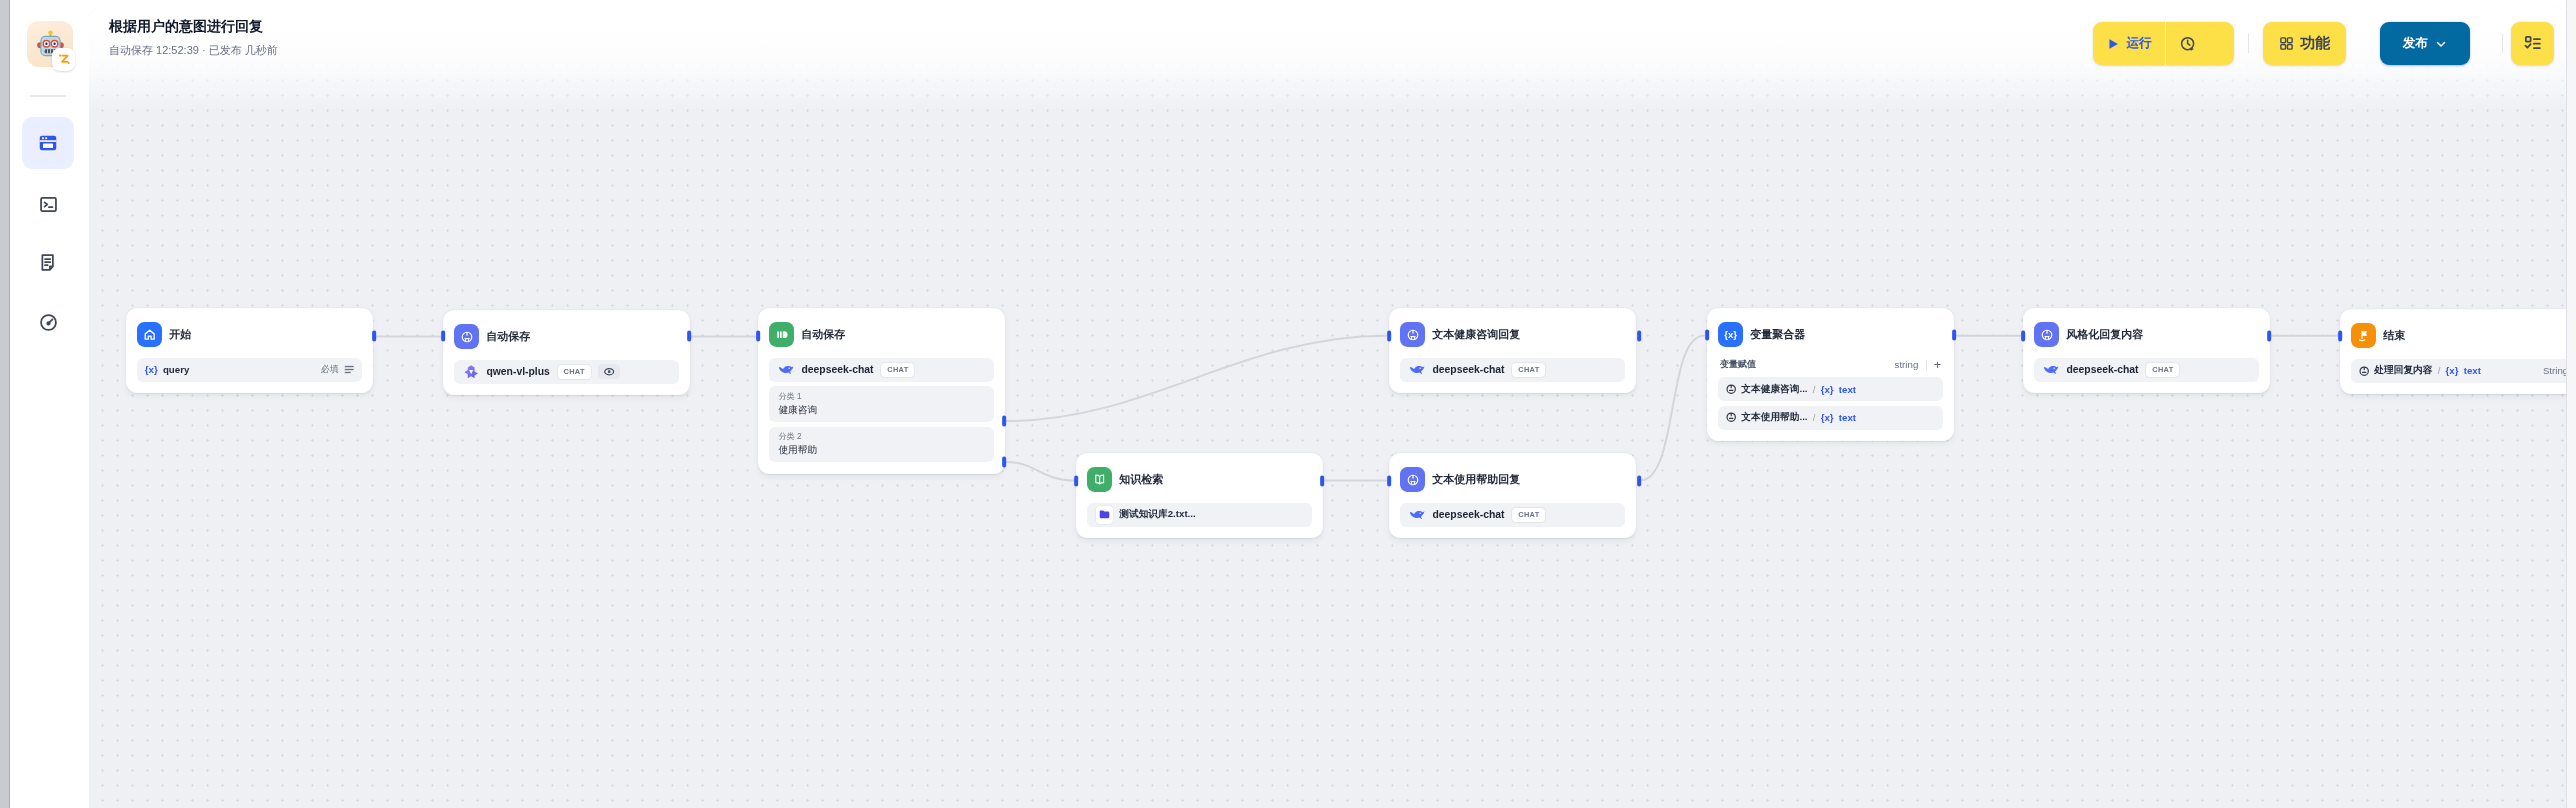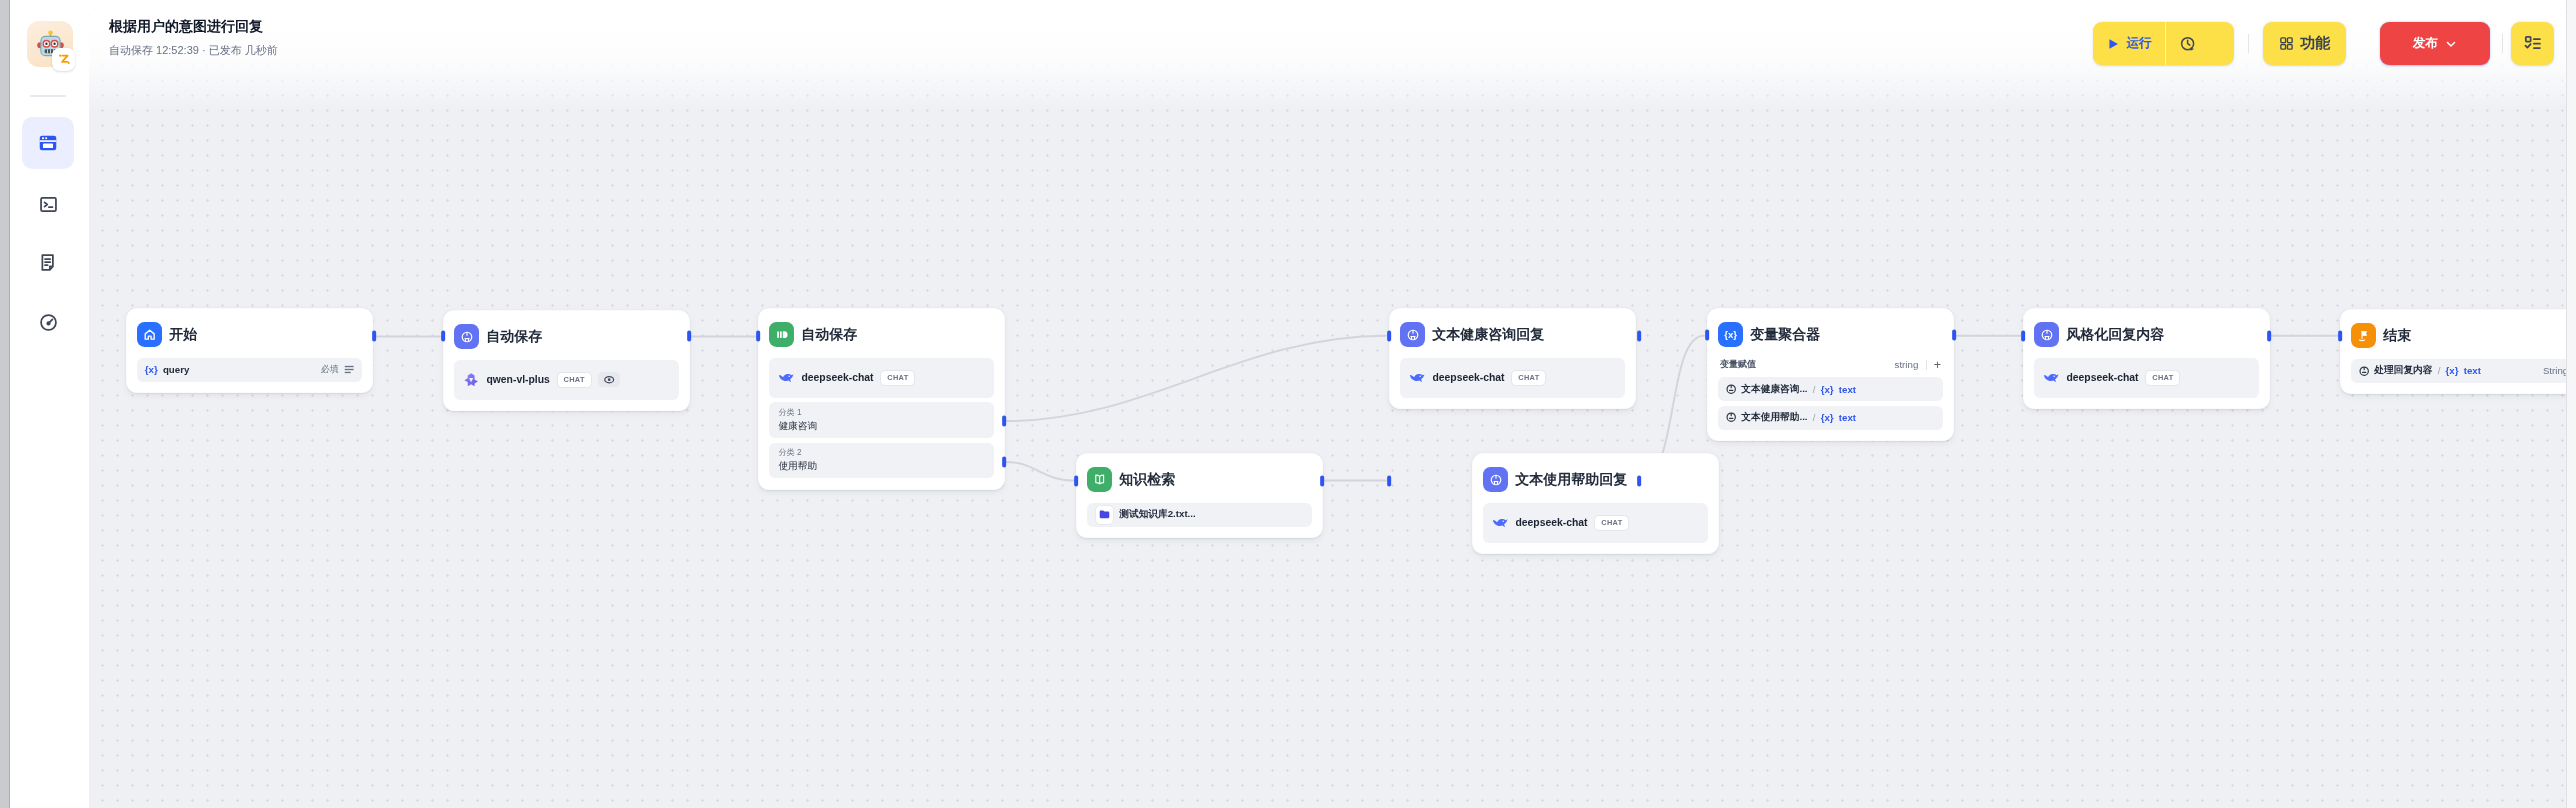--- a/index.html
+++ b/index.html
@@ -39,39 +39,39 @@
     box-shadow:0 0.7px 1.5px rgba(16,24,40,.10),0 0.7px 4.5px rgba(16,24,40,.06);
     display:flex; align-items:center; z-index:30; }
   #run-group { left:2093px; width:141px; }
   #run-main { display:flex; align-items:center; gap:7.4px; padding:0 13.4px 0 15px; height:100%; }
   #run-label { color:#2e55f0; font-size:12.6px; font-weight:700; }
   #run-sep { width:0.7px; height:43px; background:#eef0f3; }
   #run-history { width:45px; height:100%; display:flex; align-items:center; justify-content:center; }
   .tb-divider { top:34px; width:0.7px; height:19.3px; background:#e3e5ea; z-index:30; position:absolute; }
   #features-btn { left:2263px; width:83px; justify-content:center; gap:6.7px; }
   #features-label { color:#3a4354; font-size:15px; font-weight:700; }
-  #publish-btn { left:2380px; width:110px; background:#ef4444; justify-content:center; gap:7.4px;
+  #publish-btn { left:2380px; width:90px; background:#0369a1; justify-content:center; gap:7.4px;
     box-shadow:0 0.7px 2.2px rgba(46,85,240,.4); }
   #publish-label { color:#ffffff; font-size:12.6px; font-weight:700; }
   #checklist-btn { left:2511px; width:43px; justify-content:center; }
 
   
   .node { position:absolute; width:247px; background:#ffffff; border-radius:10.4px;
     border:0.7px solid #fbfbfd; z-index:10;
     box-shadow:0 0.7px 1.5px rgba(16,24,40,.07),0 2.2px 6px rgba(16,24,40,.05);
     padding:13.4px 10.4px 10.4px; }
   .node-head { display:flex; align-items:center; gap:7.4px; margin-bottom:11px; }
   .node-icon { width:24.5px; height:24.5px; border-radius:7.4px; flex:none;
     display:flex; align-items:center; justify-content:center; }
-  .node-title { font-size:14px; font-weight:700; color:#222b3a; white-space:nowrap; }
+  .node-title { font-size:11px; font-weight:700; color:#222b3a; white-space:nowrap; }
   .row { background:#f0f2f5; border-radius:6px; min-height:24px;
     display:flex; align-items:center; padding:0 7.4px; gap:5.2px;
     font-size:9.7px; font-weight:600; color:#232c3d; }
   .row + .row { margin-top:4.5px; }
-  .model-row { height:40px; padding:0 9px; gap:6.7px; }
+  .model-row { height:24px; padding:0 9px; gap:6.7px; }
   .model-name { font-size:10.4px; font-weight:700; color:#1c2433; }
   .chat-badge { background:#ffffff; border:0.7px solid #e2e5ea; border-radius:4.5px;
     font-size:7.4px; font-weight:700; letter-spacing:0.3px; color:#6a7285; padding:2.2px 6px; }
   .vision-badge { background:#e7e9ee; border-radius:4.5px; width:22px; height:15px;
     display:flex; align-items:center; justify-content:center; }
   .cat-row { display:block; padding:4.5px 9px 5.2px; }
   .cat-label { font-size:8.2px; font-weight:500; color:#6a7285; }
   .cat-value { font-size:9.7px; font-weight:500; color:#232b3a; margin-top:2px; }
   .dim { color:#6a7285; font-weight:500; }
   .slash { color:#9aa2b2; font-weight:400; }
@@ -333,21 +333,21 @@
   <div class="row model-row">
     <svg width="16.3" height="12" viewBox="0 0 24 18">
       <path d="M23 3.5 c-.8 3.5 -2.6 5.8 -5 7.4 l1.2 4.6 -3.8 -2.6 c-1 .4 -2.2 .6 -3.4 .6 C6 13.5 2.2 10 1 4.5 c2.8 .4 4.8 1.6 6.4 3.4 C8.5 5 11 3 14.3 3 c2.6 0 4.6 .7 6.2 2 z" fill="#4d6bfe"></path>
       <circle cx="16.5" cy="6.5" r="1.1" fill="#ffffff"></circle>
     </svg>
     <span class="model-name">deepseek-chat</span>
     <span class="chat-badge">CHAT</span>
   </div>
 </div>
 
-<div class="node" style="left:1472px; top:453px;">
+<div class="node" style="left:1389px; top:453px;">
   <div class="node-head">
     <div class="node-icon" style="background:#6172f3;">
       <svg width="14" height="14" viewBox="0 0 24 24" fill="none" stroke="#ffffff" stroke-width="2">
         <circle cx="12" cy="12" r="8.2"></circle>
         <path d="M12 3.8 v5 M8.5 14.5 h7 M9.5 14.5 v3.5 M14.5 14.5 v3.5" stroke-linecap="round"></path>
       </svg>
     </div>
     <div class="node-title">文本使用帮助回复</div>
   </div>
   <div class="row model-row">

